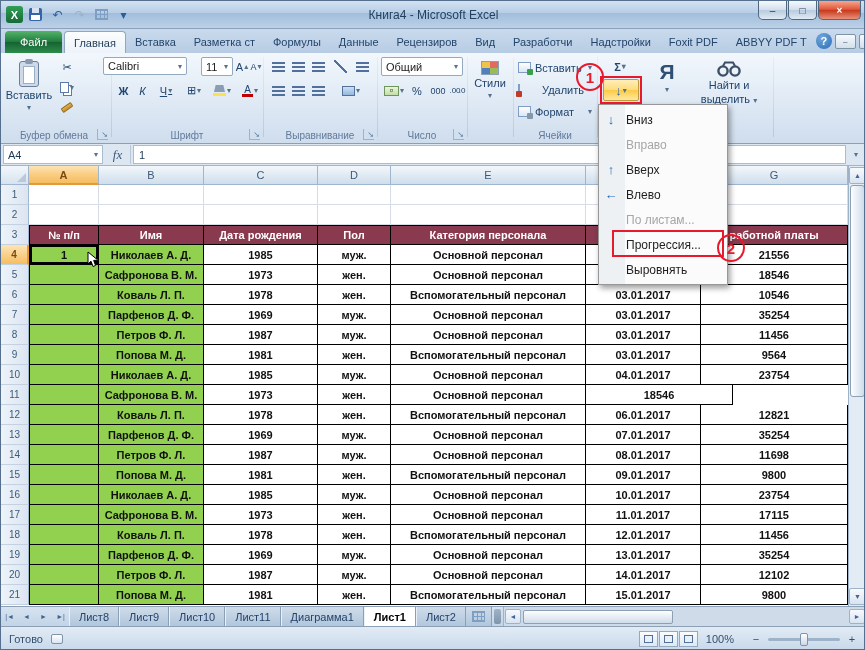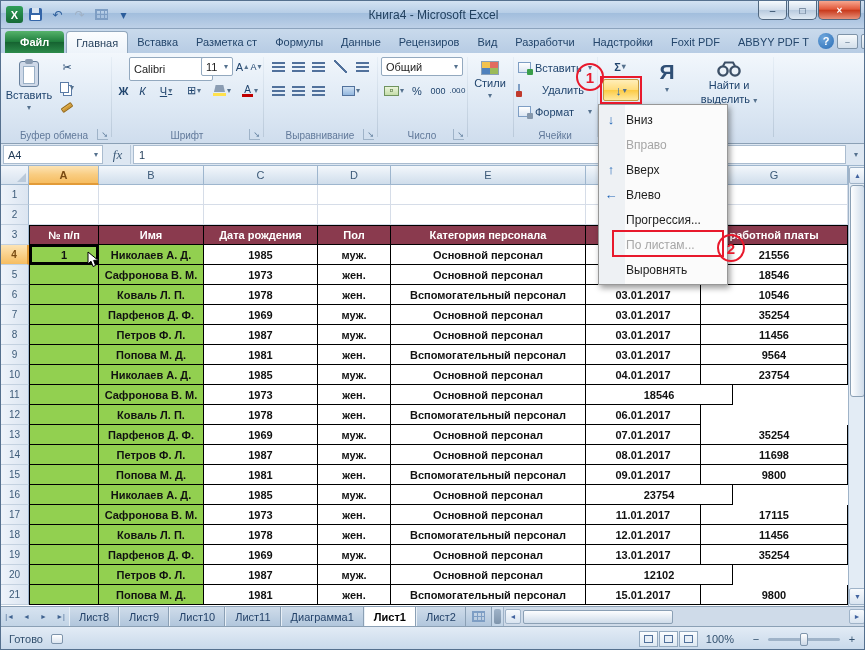--- a/index.html
+++ b/index.html
@@ -15,21 +15,21 @@
 .saveicon::before{content:'';position:absolute;left:3px;top:0;width:7px;height:5px;background:#d7e3f0}
 .saveicon::after{content:'';position:absolute;left:2px;bottom:1px;width:9px;height:5px;background:#fff}
 .gridicon{width:13px;height:11px;background:linear-gradient(#fff,#dce6f2);border:1px solid #7e9ec4;background-image:linear-gradient(#7e9ec4 1px,transparent 1px),linear-gradient(90deg,#7e9ec4 1px,transparent 1px);background-size:4px 4px}
 #title-text{position:absolute;left:0;right:0;text-align:center;font-size:12px;color:#22415f;pointer-events:none}
 #winbtns{position:absolute;right:5px;top:0;display:flex}
 .wbtn{width:29px;height:19px;border:1px solid #50677f;border-top:none;border-radius:0 0 5px 5px;background:linear-gradient(#f6fafd,#d3dfec 48%,#b9cbde 52%,#e0eaf4);display:flex;align-items:center;justify-content:center;font-size:10px;color:#1f3a57;margin-left:1px}
 .wbtn.close{width:43px;background:linear-gradient(#f6a78f,#e25a3c 45%,#c83a1d 52%,#e8917a);color:#fff;font-weight:bold}
 
 
 #tabrow{position:absolute;left:0;top:28px;width:865px;height:24px;background:linear-gradient(#c9daec,#b7cce4);display:flex;align-items:flex-end;padding-left:4px}
-.filetab{height:22px;padding:0 15px;display:flex;align-items:center;color:#fff;font-weight:bold;background:linear-gradient(#56b36b,#1e7c3c 50%,#156230 50%,#2c8b4b);border-radius:4px 4px 0 0;margin-right:2px}
+.filetab{height:22px;padding:0 15px;display:flex;align-items:center;color:#fff;font-weight:normal;background:linear-gradient(#56b36b,#1e7c3c 50%,#156230 50%,#2c8b4b);border-radius:4px 4px 0 0;margin-right:2px}
 #rtabs{display:flex;align-items:flex-start}
 .rtab{height:22px;padding:0 9px;display:flex;align-items:center;color:#23456b;border-radius:4px 4px 0 0;white-space:nowrap}
 .rtab.active{background:linear-gradient(#fbfdfe,#edf3fa);border:1px solid #91a7bd;border-bottom:none;color:#1f3a57}
 #tabrow-right{margin-left:auto;display:flex;align-items:center;gap:3px;padding-right:4px;height:100%}
 .helpicon{width:16px;height:16px;border-radius:50%;background:radial-gradient(circle at 35% 30%,#6fa7dd,#2a6db5);color:#fff;font-weight:bold;font-size:11px;display:flex;align-items:center;justify-content:center}
 .mdibtn{width:21px;height:15px;border:1px solid #7e93a8;border-radius:2px;background:linear-gradient(#f7fafc,#d3dfeb);display:flex;align-items:center;justify-content:center;font-size:8px;color:#33506e}
 
 
 #ribbon{position:absolute;left:0;top:52px;width:865px;height:91px;background:linear-gradient(#f2f7fc,#dde8f4 60%,#cfdded);border-bottom:1px solid #8ba0b5}
 .gsep{position:absolute;top:4px;height:80px;width:1px;background:linear-gradient(#e6eef6,#b9c9da)}
@@ -199,21 +199,21 @@
     <div class="sbtn" style="left:54px;top:25px;width:24px;height:18px">
         <span class="copyicon"></span>
         <span class="cr">▾</span>
       </div>
     <div class="sbtn" style="left:54px;top:45px;width:24px;height:18px">
         <span class="brushicon"></span>
       </div>
     <div class="rgl" style="left:2px;width:102px">Буфер обмена</div>
     <span class="launch" style="left:96px">↘</span>
 
-    <div class="ddl" style="left:128px;top:4px;width:84px;height:24px">
+    <div class="ddl" style="left:102px;top:4px;width:84px;height:18px">
         <span>Calibri</span>
         <span class="cr">▾</span>
       </div>
     <div class="ddl" style="left:200px;top:4px;width:32px;height:19px">
         <span>11</span>
         <span class="cr">▾</span>
       </div>
     <div class="sbtn" style="left:234px;top:4px;width:14px;height:19px">
         <span>А</span>
         <span class="cr">▴</span>
@@ -482,20 +482,21 @@
           <div class="cell twhite" style="width: 147px;">18546</div>
         </div>
         <div class="grow">
           <div class="rnum">12</div>
           <div class="cell tgreen cfirst" style="width: 70px;"></div>
           <div class="cell tgreen" style="width: 105px;">Коваль Л. П.</div>
           <div class="cell twhite" style="width: 114px;">1978</div>
           <div class="cell twhite" style="width: 73px;">жен.</div>
           <div class="cell twhite" style="width: 195px;">Вспомогательный персонал</div>
           <div class="cell twhite" style="width: 115px;">06.01.2017</div>
+          <div class="cell twhite" style="width: 147px;">12821</div>
         </div>
         <div class="grow">
           <div class="rnum">13</div>
           <div class="cell tgreen cfirst" style="width: 70px;"></div>
           <div class="cell tgreen" style="width: 105px;">Парфенов Д. Ф.</div>
           <div class="cell twhite" style="width: 114px;">1969</div>
           <div class="cell twhite" style="width: 73px;">муж.</div>
           <div class="cell twhite" style="width: 195px;">Основной персонал</div>
           <div class="cell twhite" style="width: 115px;">07.01.2017</div>
           <div class="cell twhite" style="width: 147px;">35254</div>
@@ -520,20 +521,21 @@
           <div class="cell twhite" style="width: 115px;">09.01.2017</div>
           <div class="cell twhite" style="width: 147px;">9800</div>
         </div>
         <div class="grow">
           <div class="rnum">16</div>
           <div class="cell tgreen cfirst" style="width: 70px;"></div>
           <div class="cell tgreen" style="width: 105px;">Николаев А. Д.</div>
           <div class="cell twhite" style="width: 114px;">1985</div>
           <div class="cell twhite" style="width: 73px;">муж.</div>
           <div class="cell twhite" style="width: 195px;">Основной персонал</div>
+          <div class="cell twhite" style="width: 115px;">10.01.2017</div>
           <div class="cell twhite" style="width: 147px;">23754</div>
         </div>
         <div class="grow">
           <div class="rnum">17</div>
           <div class="cell tgreen cfirst" style="width: 70px;"></div>
           <div class="cell tgreen" style="width: 105px;">Сафронова В. М.</div>
           <div class="cell twhite" style="width: 114px;">1973</div>
           <div class="cell twhite" style="width: 73px;">жен.</div>
           <div class="cell twhite" style="width: 195px;">Основной персонал</div>
           <div class="cell twhite" style="width: 115px;">11.01.2017</div>
@@ -559,20 +561,21 @@
           <div class="cell twhite" style="width: 115px;">13.01.2017</div>
           <div class="cell twhite" style="width: 147px;">35254</div>
         </div>
         <div class="grow">
           <div class="rnum">20</div>
           <div class="cell tgreen cfirst" style="width: 70px;"></div>
           <div class="cell tgreen" style="width: 105px;">Петров Ф. Л.</div>
           <div class="cell twhite" style="width: 114px;">1987</div>
           <div class="cell twhite" style="width: 73px;">муж.</div>
           <div class="cell twhite" style="width: 195px;">Основной персонал</div>
+          <div class="cell twhite" style="width: 115px;">14.01.2017</div>
           <div class="cell twhite" style="width: 147px;">12102</div>
         </div>
         <div class="grow">
           <div class="rnum">21</div>
           <div class="cell tgreen cfirst" style="width: 70px;"></div>
           <div class="cell tgreen" style="width: 105px;">Попова М. Д.</div>
           <div class="cell twhite" style="width: 114px;">1981</div>
           <div class="cell twhite" style="width: 73px;">жен.</div>
           <div class="cell twhite" style="width: 195px;">Вспомогательный персонал</div>
           <div class="cell twhite" style="width: 115px; text-align: center;">15.01.2017</div>
@@ -648,27 +651,27 @@
         <span>Вправо</span>
       </div>
       <div class="mitem">
         <span class="micon">↑</span>
         <span>Вверх</span>
       </div>
       <div class="mitem">
         <span class="micon">←</span>
         <span>Влево</span>
       </div>
+      <div class="mitem dis">
+        <span class="micon"></span>
+        <span>По листам...</span>
+      </div>
       <div class="mitem">
         <span class="micon"></span>
         <span>Прогрессия...</span>
-      </div>
-      <div class="mitem dis">
-        <span class="micon"></span>
-        <span>По листам...</span>
       </div>
       <div class="mitem">
         <span class="micon"></span>
         <span>Выровнять</span>
       </div>
     </div>
 
   <svg id="cursor" width="13" height="17" viewBox="0 0 13 17">
       <polygon points="1,1 1,13 4,10.2 6,15.5 8.6,14.4 6.6,9.4 11,9.2" fill="#fff" stroke="#000" stroke-width="1"></polygon>
     </svg>

